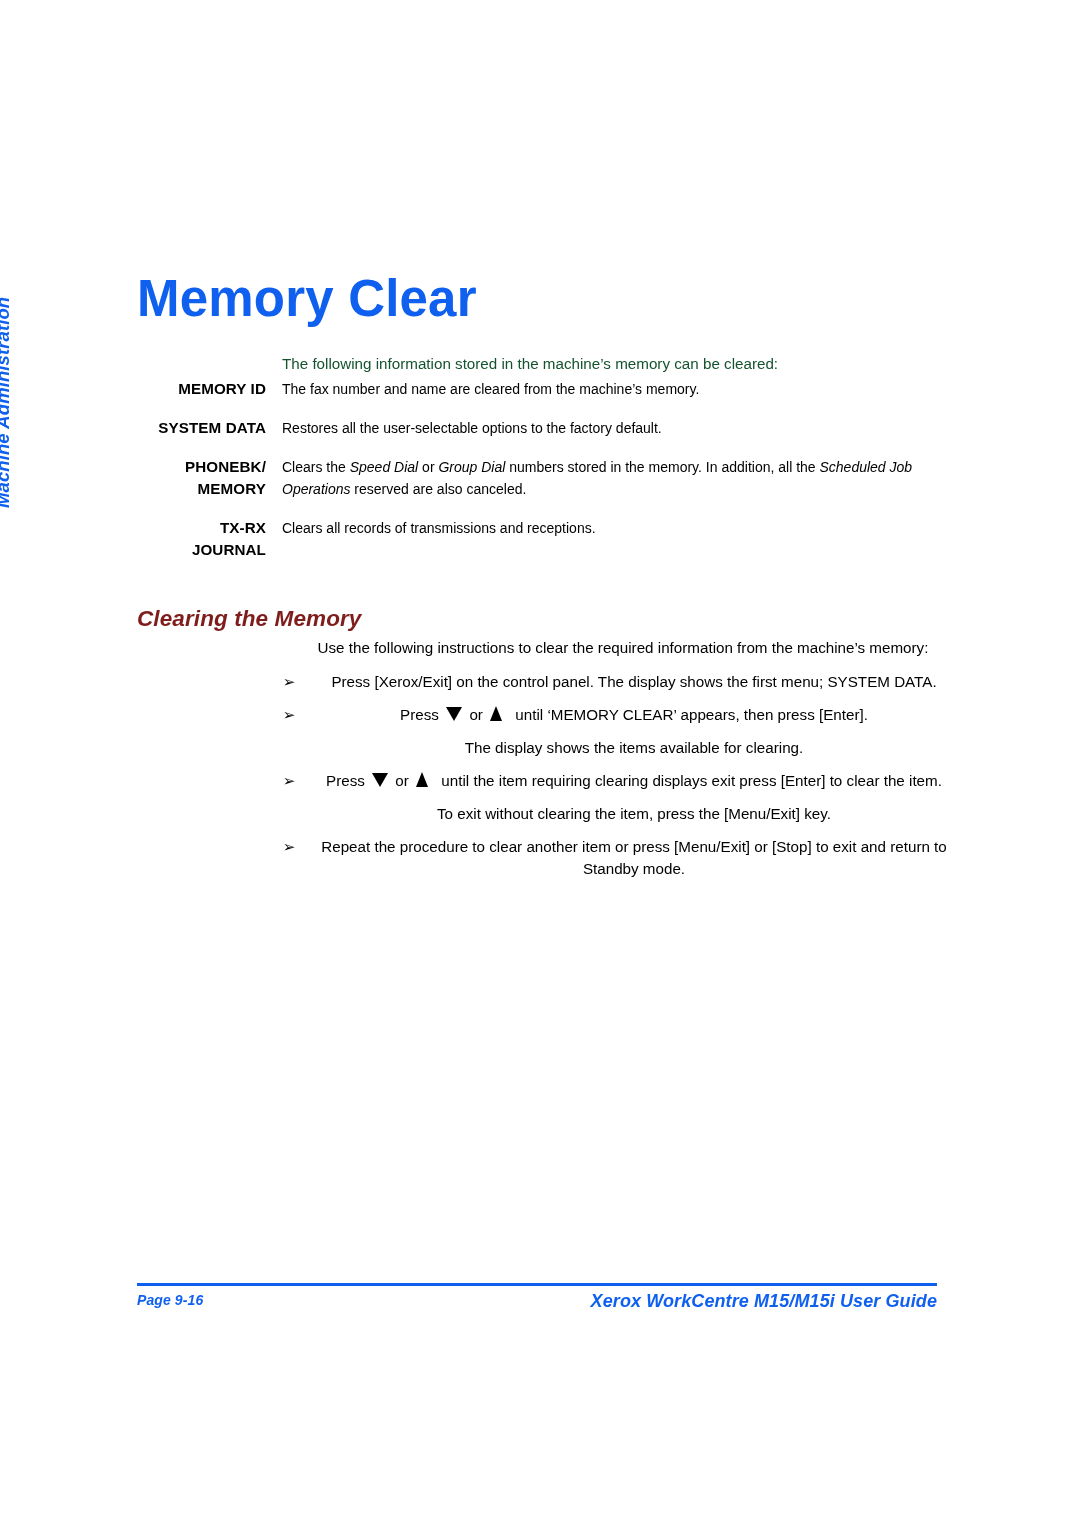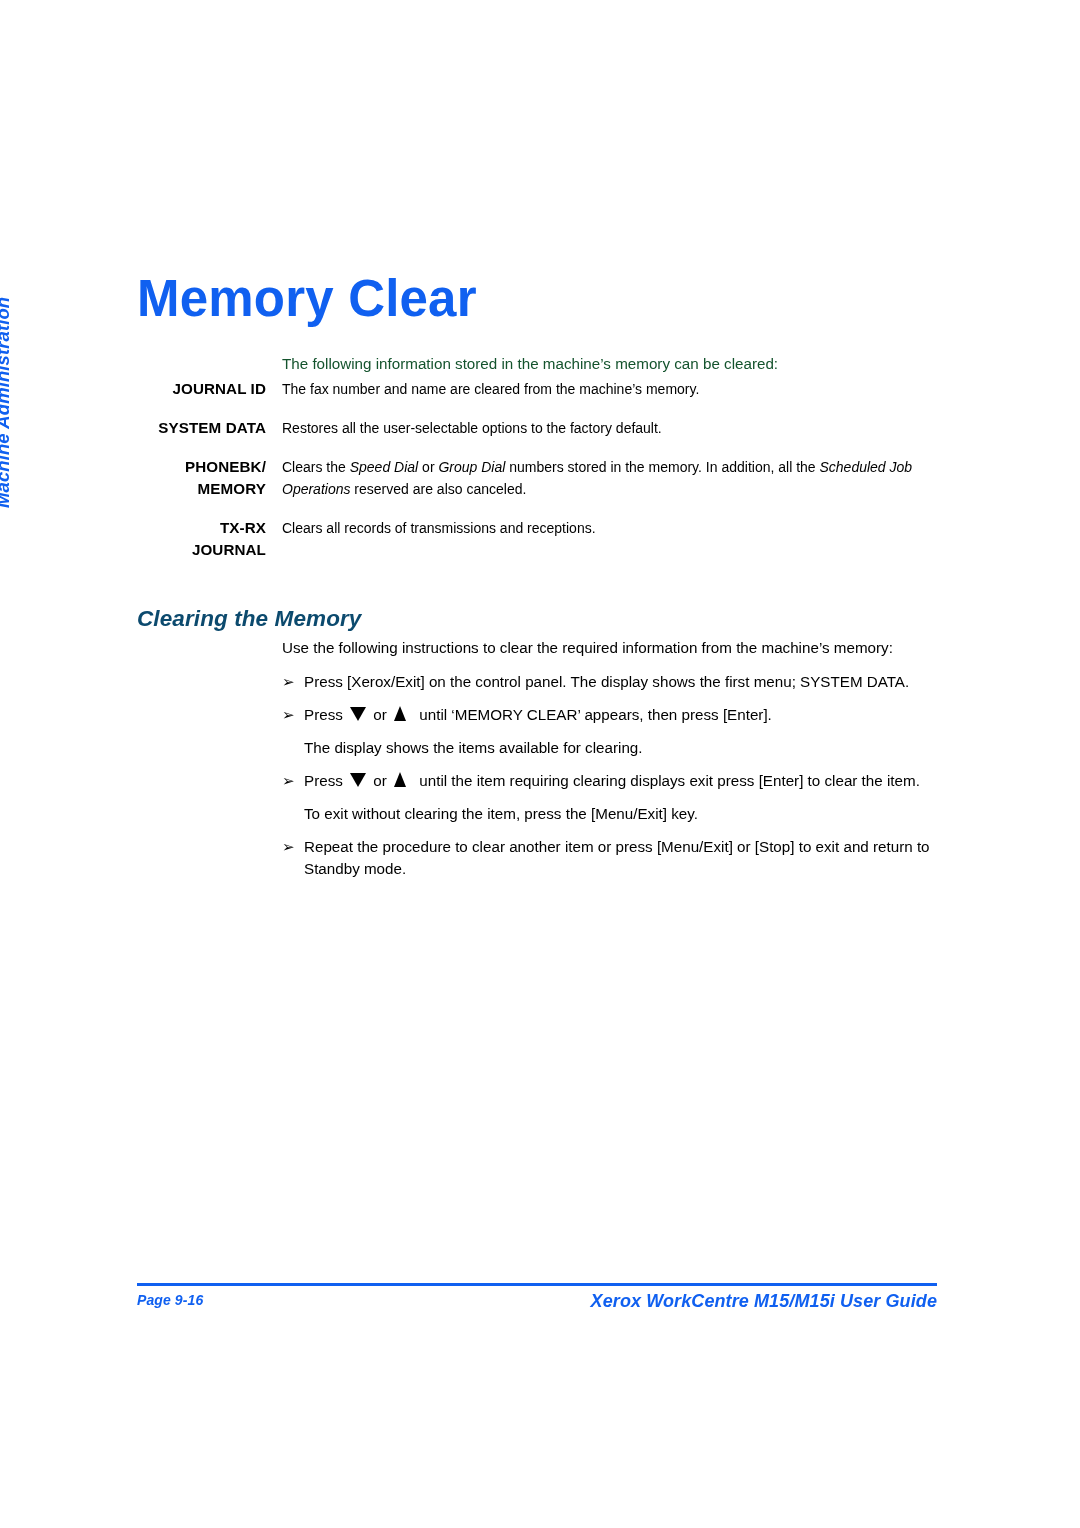--- a/index.html
+++ b/index.html
@@ -101,33 +101,34 @@
   .defdesc i, .it { font-style: italic; }
 
   
   .section-title {
     position: absolute;
     left: 137px;
     top: 589px;
     font-size: 22.5px;
     font-weight: bold;
     font-style: italic;
-    color: #0c4a6e;
+    color: #7f1d1d;
     letter-spacing: 0.1px;
     line-height: 1;
   }
 
   
   .instructions {
     position: absolute;
     left: 282px;
     top: 637px;
     width: 682px;
     font-size: 15.2px;
     line-height: 22px;
+    text-align: center;
   }
   .lead-line {
     margin: 0 0 12px 0;
   }
   .step {
     position: relative;
     padding-left: 22px;
     margin-bottom: 11px;
   }
   .step .bullet {
@@ -201,21 +202,21 @@
     <span class="sidetab-label">Machine Administration</span>
   </div>
 
   <h1 class="chapter-title">Memory Clear</h1>
 
   <p class="intro">The following information stored in the machine’s memory can be cleared:</p>
 
   <div class="deflist">
 
     <div class="defrow">
-      <div class="defterm">JOURNAL ID</div>
+      <div class="defterm">MEMORY ID</div>
       <div class="defdesc">The fax number and name are cleared from the machine’s memory.</div>
     </div>
 
     <div class="defrow">
       <div class="defterm">SYSTEM DATA</div>
       <div class="defdesc">Restores all the user-selectable options to the factory default.</div>
     </div>
 
     <div class="defrow">
       <div class="defterm">PHONEBK/

